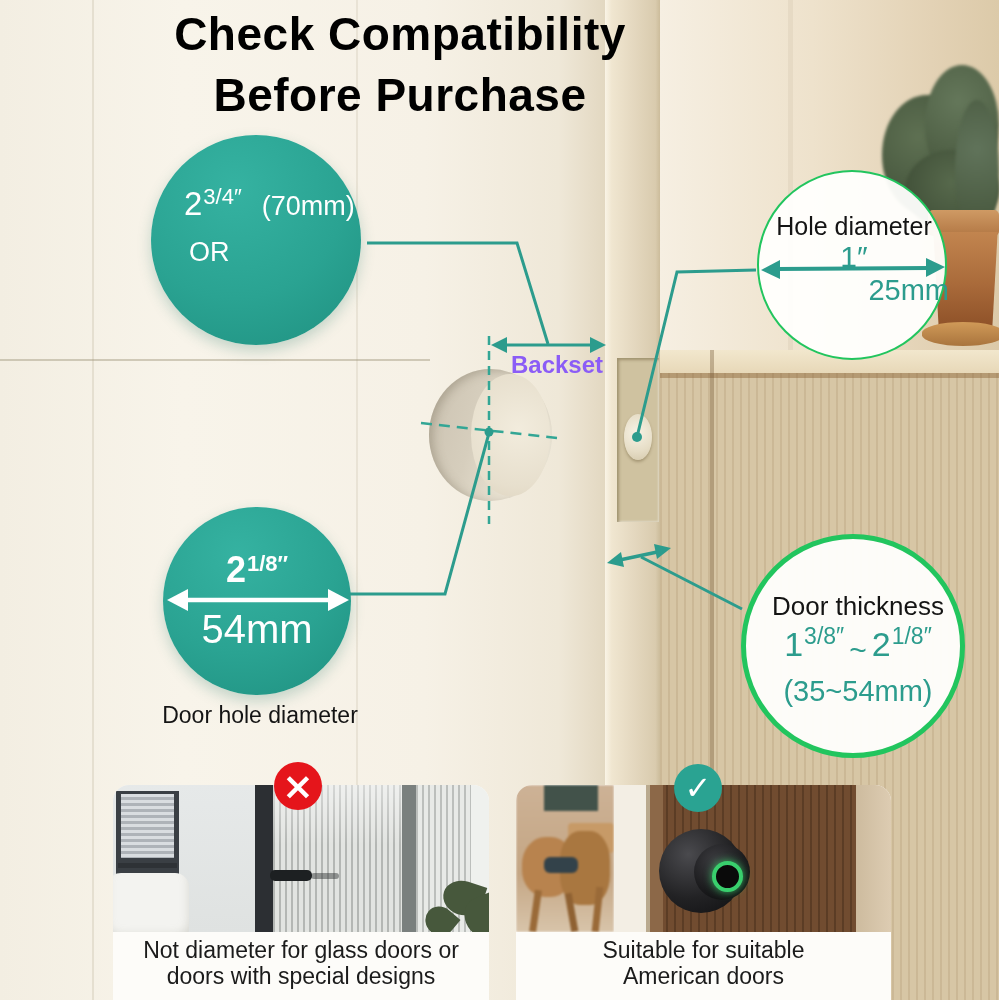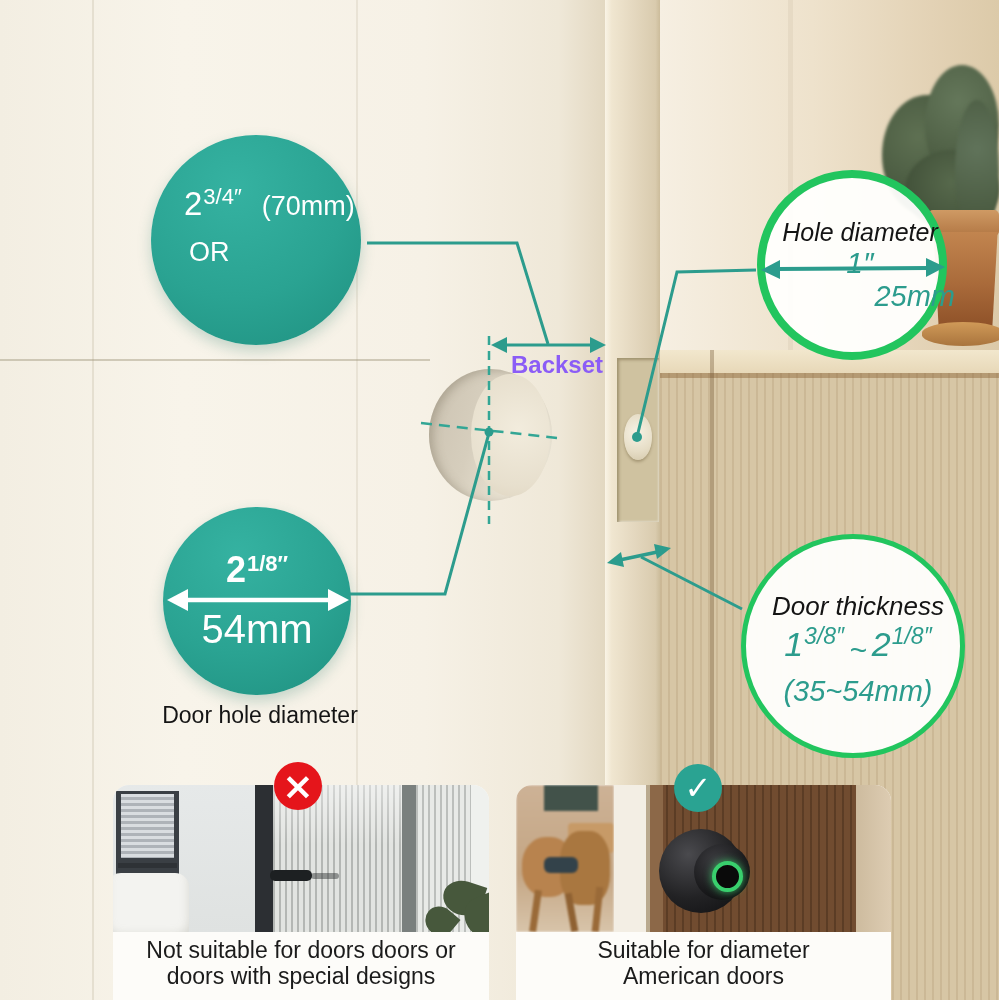--- a/index.html
+++ b/index.html
@@ -52,21 +52,21 @@
     background:radial-gradient(circle at 45% 40%,#f7f2e4 0%,#e6ddc6 60%,#d4c8ab 100%);
     box-shadow:0 2px 3px rgba(100,85,50,.4);}
 
   
   .teal-circle{position:absolute;border-radius:50%;z-index:6;color:#fff;
     background:radial-gradient(circle at 40% 25%,#35b2a1 0%,#2aa392 55%,#1f9080 100%);
     box-shadow:0 6px 14px rgba(40,120,105,.25);}
   .c-backset{left:151px;top:135px;width:210px;height:210px;}
   .c-doorhole{left:163px;top:507px;width:188px;height:188px;}
   .white-circle{position:absolute;border-radius:50%;z-index:6;box-sizing:border-box;
-    background:rgba(255,255,253,.95);border:8px solid #22c55e;font-style:italic;}
+    background:rgba(255,255,253,.95);border:2px solid #22c55e;}
   .c-holedia{left:757px;top:170px;width:190px;height:190px;}
   .c-thickness{left:741px;top:534px;width:224px;height:224px;border-width:5px;}
 
   .abs{position:absolute;}
   .meas-base{font-size:33px;}
   .meas-sup{font-size:22px;position:relative;top:-11px;margin-left:1px;}
   .meas-paren{font-size:27px;margin-left:20px;}
   .or-text{font-size:27px;}
   .line-a{left:33px;top:50px;}
   .line-or{left:38px;top:102px;}
@@ -188,20 +188,24 @@
   <div class="pot-body"></div>
   <div class="pot-saucer"></div>
 
   <div class="door-hole">
     <div class="door-hole-inner"></div>
   </div>
   <div class="latch-plate">
     <div class="latch-oval"></div>
   </div>
 
+  <div class="title">
+    <div>Check Compatibility</div>
+    <div>Before Purchase</div>
+  </div>
 
   <div class="teal-circle c-backset">
     <div class="abs line-a">
       <span class="meas-base">2</span><span class="meas-sup">3/4″</span><span class="meas-paren">(70mm)</span>
     </div>
     <div class="abs line-or or-text">OR</div>
   </div>
 
   <div class="teal-circle c-doorhole">
     <div class="abs dh-frac">
@@ -270,21 +274,21 @@
       <div class="lp-handle"></div>
       <div class="lp-smudge"></div>
       <div class="lp-frame2"></div>
       <div class="lp-glass2"></div>
       <div class="lp-wall2"></div>
       <div class="lp-leaf leaf1"></div>
       <div class="lp-leaf leaf2"></div>
       <div class="lp-leaf leaf3"></div>
     </div>
     <div class="caption">
-      <div>Not suitable for doors doors or</div>
+      <div>Not diameter for glass doors or</div>
       <div>doors with special designs</div>
     </div>
   </div>
 
   <div class="card card-right">
     <div class="photo">
       <div class="rp-room">
         <div class="rp-greenwall"></div>
         <div class="rp-table"></div>
         <div class="rp-chair1"></div>
@@ -297,21 +301,21 @@
       <div class="rp-jamb"></div>
       <div class="rp-jamb-edge"></div>
       <div class="rp-door"></div>
       <div class="rp-door-edge"></div>
       <div class="rp-wall2"></div>
       <div class="rp-rose"></div>
       <div class="rp-knob"></div>
       <div class="rp-ring"></div>
     </div>
     <div class="caption">
-      <div>Suitable for diameter</div>
+      <div>Suitable for suitable</div>
       <div>American doors</div>
     </div>
   </div>
 
   <div class="badge badge-x">
     <span>×</span>
   </div>
   <div class="badge badge-check">
     <span>✓</span>
   </div>

